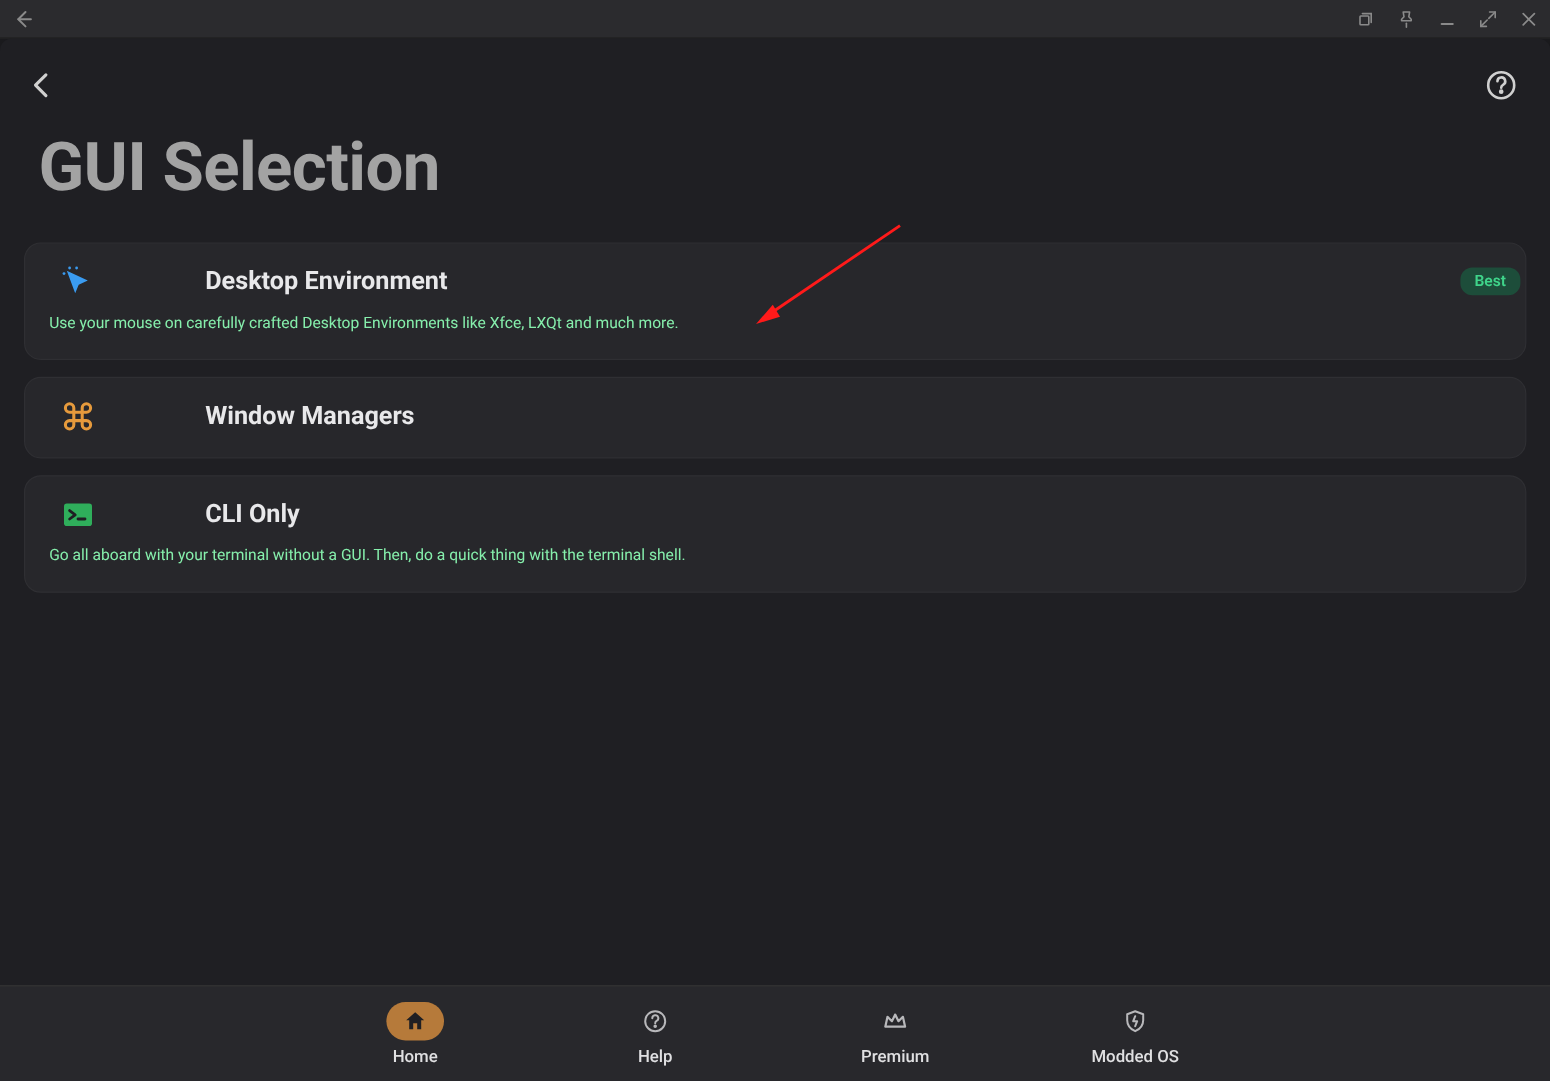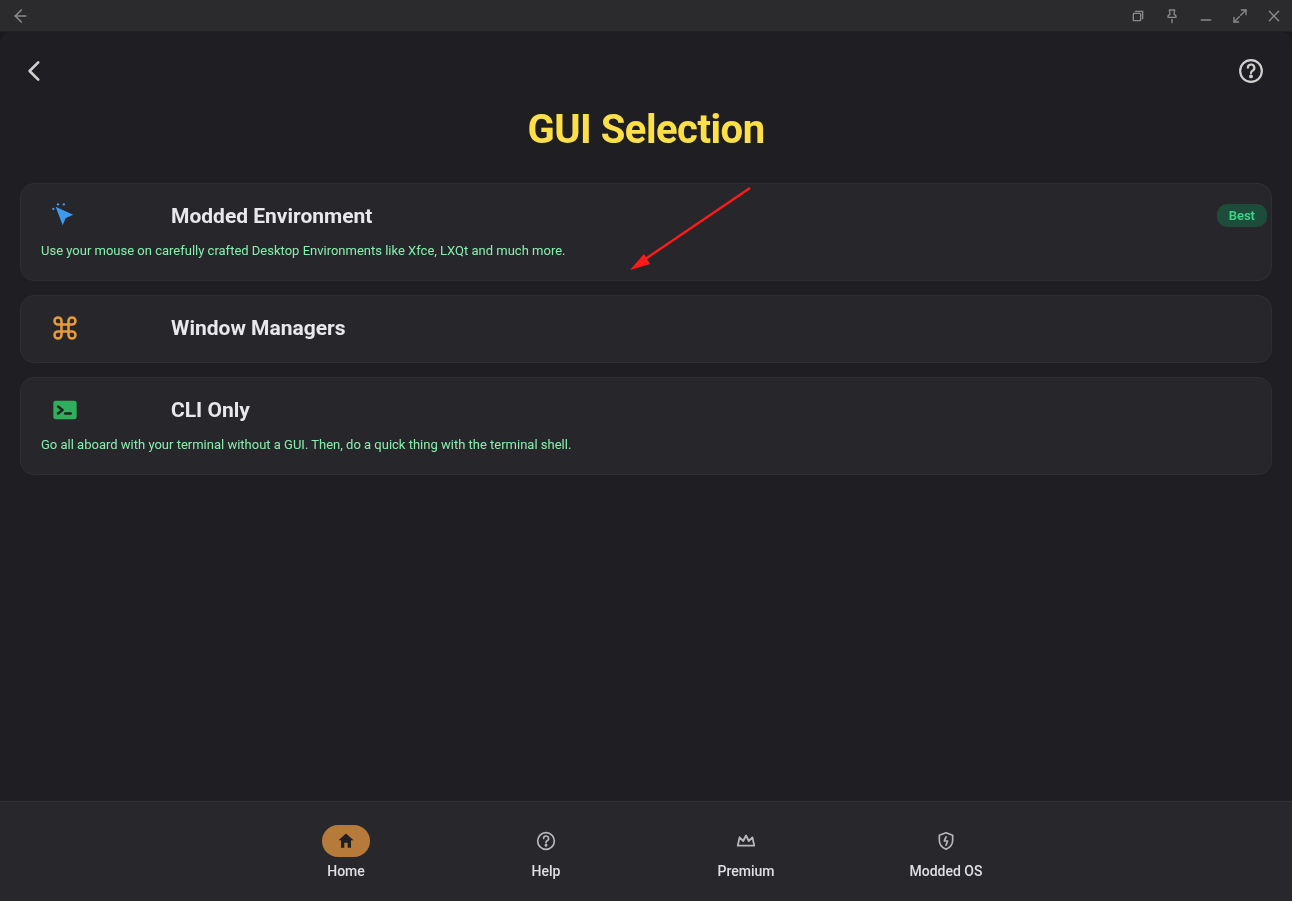--- a/index.html
+++ b/index.html
@@ -32,25 +32,24 @@
     padding: 22px 28px 0 22px;
     height: 60px;
   }
   .topbar .back-btn { color: #d0d0d0; cursor: pointer; }
   .topbar .help-btn { color: #d0d0d0; cursor: pointer; }
   
   .header {
     padding: 14px 32px 8px 32px;
   }
   .header h1 {
-    font-size: 40px;
+    font-size: 56px;
     font-weight: 700;
-    color: #fde047;
+    color: #a3a3a3;
     letter-spacing: -0.5px;
-    text-align: center;
   }
   .header p {
     font-size: 15.5px;
     color: #b8b8bb;
     margin-top: 6px;
     font-weight: 400;
   }
   
   .cards {
     padding: 22px 20px 0 20px;
@@ -97,21 +96,21 @@
     font-weight: 600;
     padding: 4px 12px;
     border-radius: 10px;
   }
   
   .bottom-nav {
     position: absolute;
     bottom: 0;
     left: 0;
     right: 0;
-    height: 100px;
+    height: 80px;
     background: #28282c;
     display: flex;
     align-items: center;
     justify-content: center;
     gap: 120px;
     border-top: 1px solid #333;
   }
   .nav-item {
     display: flex;
     flex-direction: column;
@@ -216,21 +215,21 @@
     <div class="card">
       <div class="card-head">
         <div class="card-icon">
           <svg width="28" height="28" viewBox="0 0 24 24" fill="#3a9bf0">
               <path d="M4 4l6 16 2.5-6L19 11 4 4z"></path>
               <circle cx="6" cy="2" r="1" fill="#3a9bf0"></circle>
               <circle cx="2" cy="6" r="1" fill="#3a9bf0"></circle>
               <circle cx="11" cy="2" r="1" fill="#3a9bf0"></circle>
             </svg>
         </div>
-        <div class="card-title">Modded Environment</div>
+        <div class="card-title">Desktop Environment</div>
       </div>
       <div class="badge">Best</div>
       <div class="card-desc">Use your mouse on carefully crafted Desktop Environments like Xfce, LXQt and much more.</div>
     </div>
 
     <div class="card">
       <div class="card-head">
         <div class="card-icon">
           <svg width="28" height="28" viewBox="0 0 24 24" fill="none" stroke="#e69a3c" stroke-width="2.2" stroke-linecap="round" stroke-linejoin="round">
               <path d="M18 3a3 3 0 0 0-3 3v12a3 3 0 1 0 3-3H6a3 3 0 1 0 3 3V6a3 3 0 1 0-3 3h12a3 3 0 0 0 0-6z"></path>

